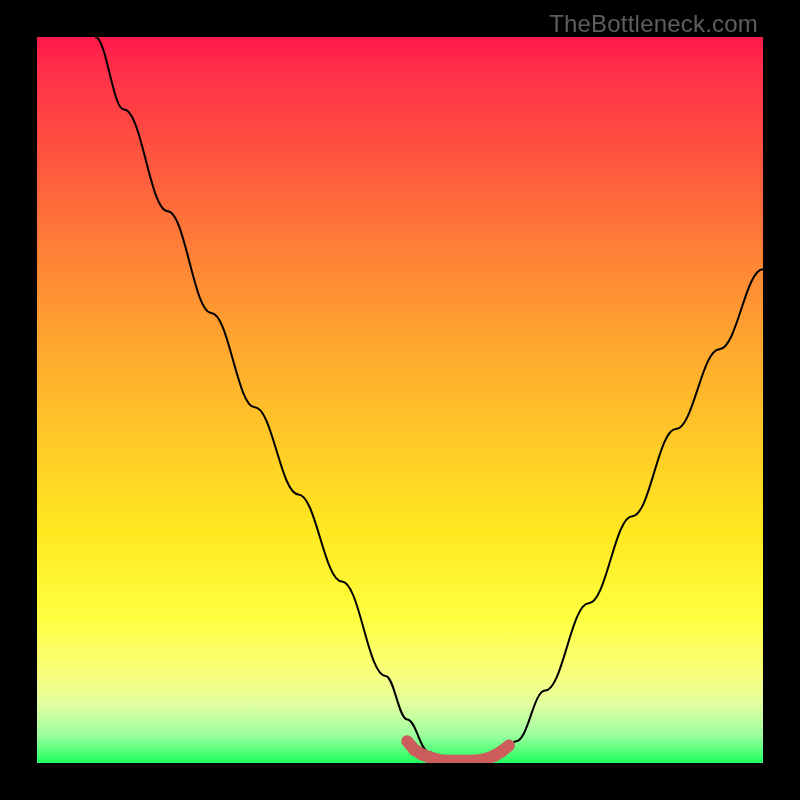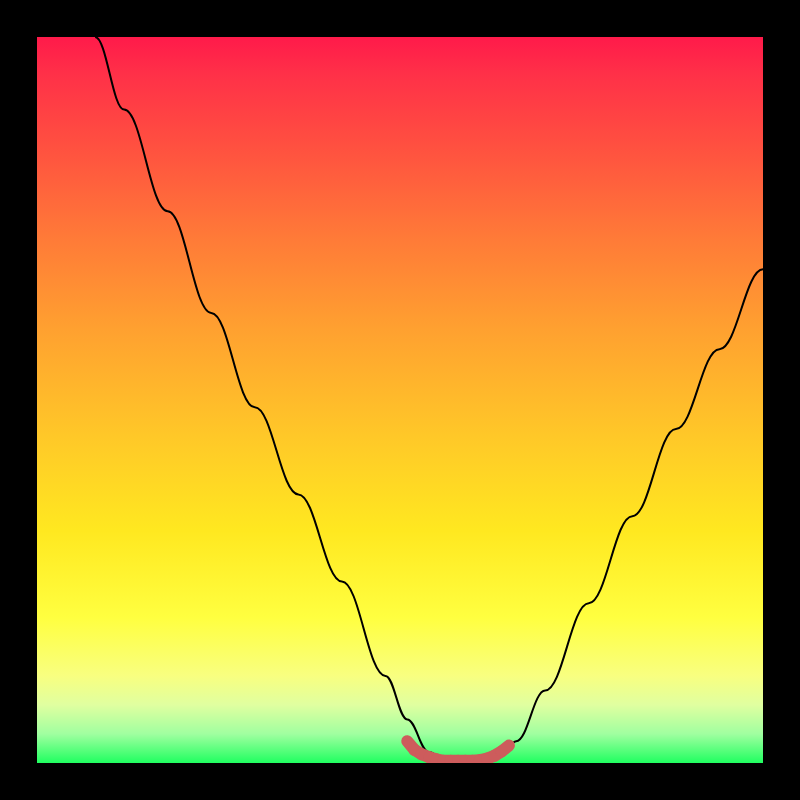--- a/index.html
+++ b/index.html
@@ -74,13 +74,14 @@
         <line x1="421.08" y1="723.82" x2="428.34" y2="723.82" stroke="#cd5c5c" stroke-width="12" stroke-linecap="round"></line>
         <line x1="428.34" y1="723.82" x2="435.60" y2="723.82" stroke="#cd5c5c" stroke-width="12" stroke-linecap="round"></line>
         <line x1="435.60" y1="723.82" x2="442.86" y2="723.10" stroke="#cd5c5c" stroke-width="12" stroke-linecap="round"></line>
         <line x1="442.86" y1="723.10" x2="450.12" y2="721.64" stroke="#cd5c5c" stroke-width="12" stroke-linecap="round"></line>
         <line x1="450.12" y1="721.64" x2="457.38" y2="718.74" stroke="#cd5c5c" stroke-width="12" stroke-linecap="round"></line>
         <line x1="457.38" y1="718.74" x2="464.64" y2="714.38" stroke="#cd5c5c" stroke-width="12" stroke-linecap="round"></line>
         <line x1="464.64" y1="714.38" x2="471.90" y2="708.58" stroke="#cd5c5c" stroke-width="12" stroke-linecap="round"></line>
       </g>
   </svg>
 
+  <div class="watermark">TheBottleneck.com</div>
 </div>
 
 </body></html>

